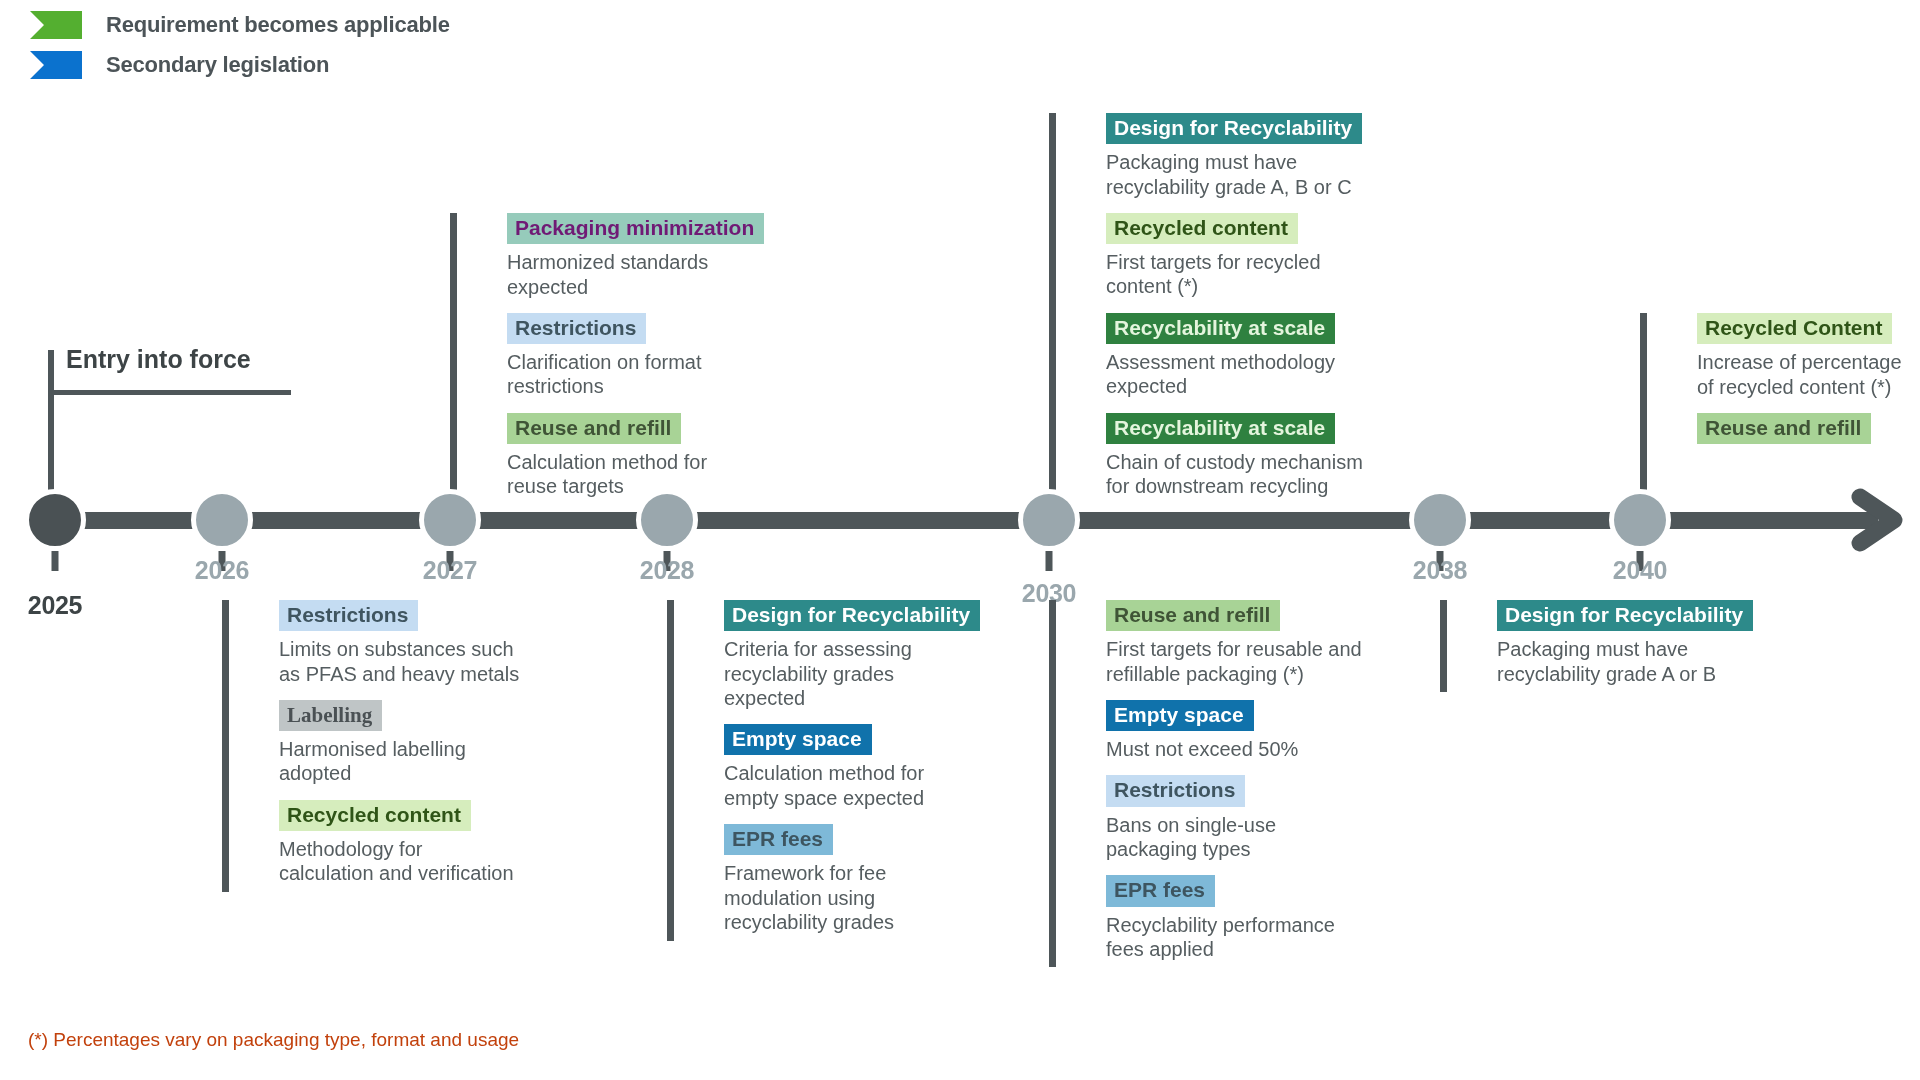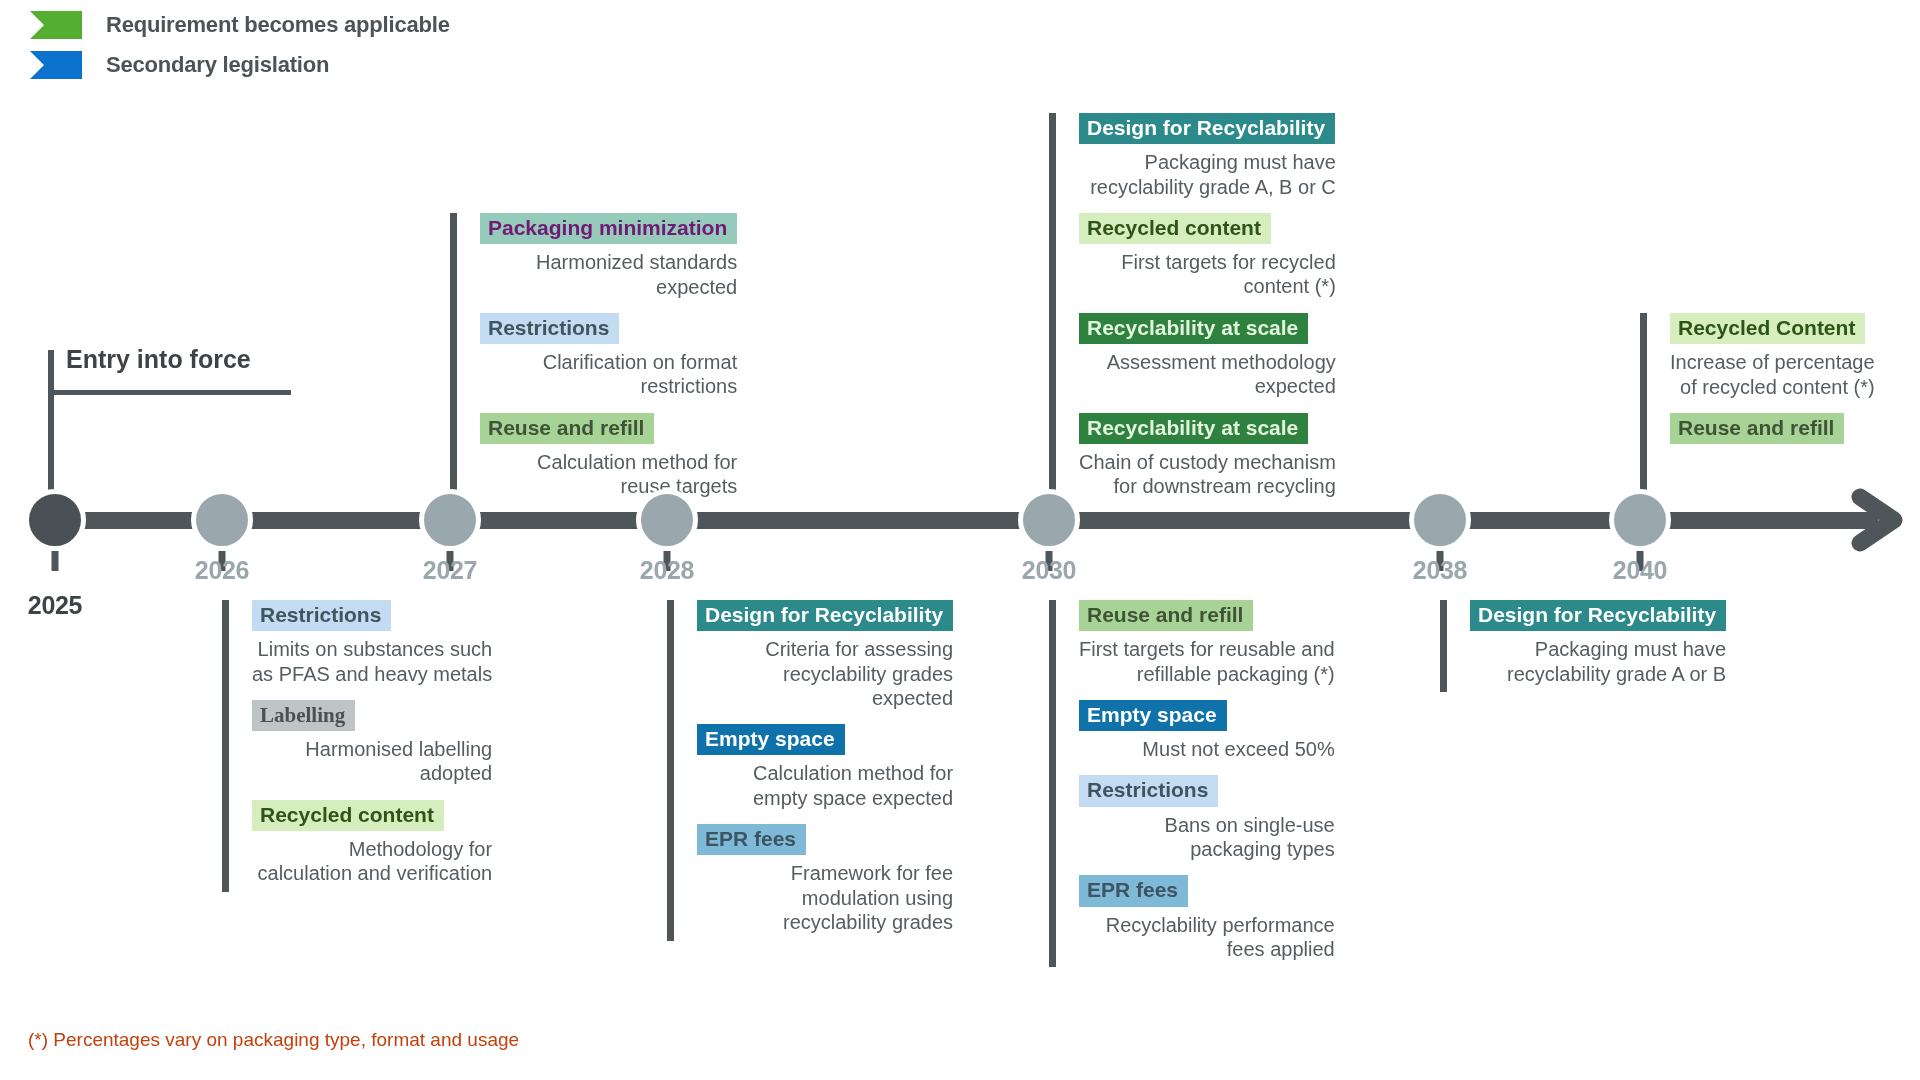--- a/index.html
+++ b/index.html
@@ -58,32 +58,32 @@
   #entry .bracket-v{position:absolute;left:0;top:0;width:6px;height:150px;background:#4e5659;}
   #entry .bracket-h{position:absolute;left:0;top:40px;width:243px;height:5px;background:#4e5659;}
   #entry .entry-label{
     position:absolute;left:18px;top:-5px;font-size:25px;font-weight:bold;
     color:#3d4446;white-space:nowrap;
   }
 
   
   .col{position:absolute;}
   .col .rail{position:absolute;left:0;top:0;width:7px;background:#4e5659;}
-  .card{position:relative;padding-left:30px;}
+  .card{position:relative;padding-left:30px;margin-left:27px;}
   .card .flagwrap{position:absolute;left:-75px;top:3px;}
   .card-title{
     display:inline-block;
     font-size:21px;font-weight:bold;
     padding:3px 10px 4px 8px;
     line-height:1.15;
     white-space:nowrap;
   }
   .card-desc{
     font-size:20px;line-height:1.22;color:#555d60;
-    margin-top:6px;white-space:pre-line;text-align:right;
+    margin-top:6px;white-space:pre-line;
   }
   .card + .card{margin-top:14px;}
 
   
   .t-teal{background:#2d8a8a;color:#ffffff;}
   .t-palegreen{background:#d6edbd;color:#2f5417;}
   .t-darkgreen{background:#2f8140;color:#e4f5dd;}
   .t-midgreen{background:#a8d396;color:#3f5436;}
   .t-seafoam{background:#96cbbb;color:#701a75;}
   .t-lightblue{background:#c4dcf2;color:#3f5560;}
@@ -166,21 +166,21 @@
       <div class="tick" style="left: 222px;"></div>
       <div class="year" style="left: 222px;">2026</div>
       <div class="node" style="left: 450px;"></div>
       <div class="tick" style="left: 450px;"></div>
       <div class="year" style="left: 450px;">2027</div>
       <div class="node" style="left: 667px;"></div>
       <div class="tick" style="left: 667px;"></div>
       <div class="year" style="left: 667px;">2028</div>
       <div class="node" style="left: 1049px;"></div>
       <div class="tick" style="left: 1049px;"></div>
-      <div class="year" style="left: 1049px;">2030</div>
+      <div class="year" style="left: 1049px; margin-top: 23px;">2030</div>
       <div class="node" style="left: 1440px;"></div>
       <div class="tick" style="left: 1440px;"></div>
       <div class="year" style="left: 1440px;">2038</div>
       <div class="node" style="left: 1640px;"></div>
       <div class="tick" style="left: 1640px;"></div>
       <div class="year" style="left: 1640px;">2040</div>
     </div>
 
   <div id="below-columns">
       <div class="col" style="left: 222px; top: 600px;">

